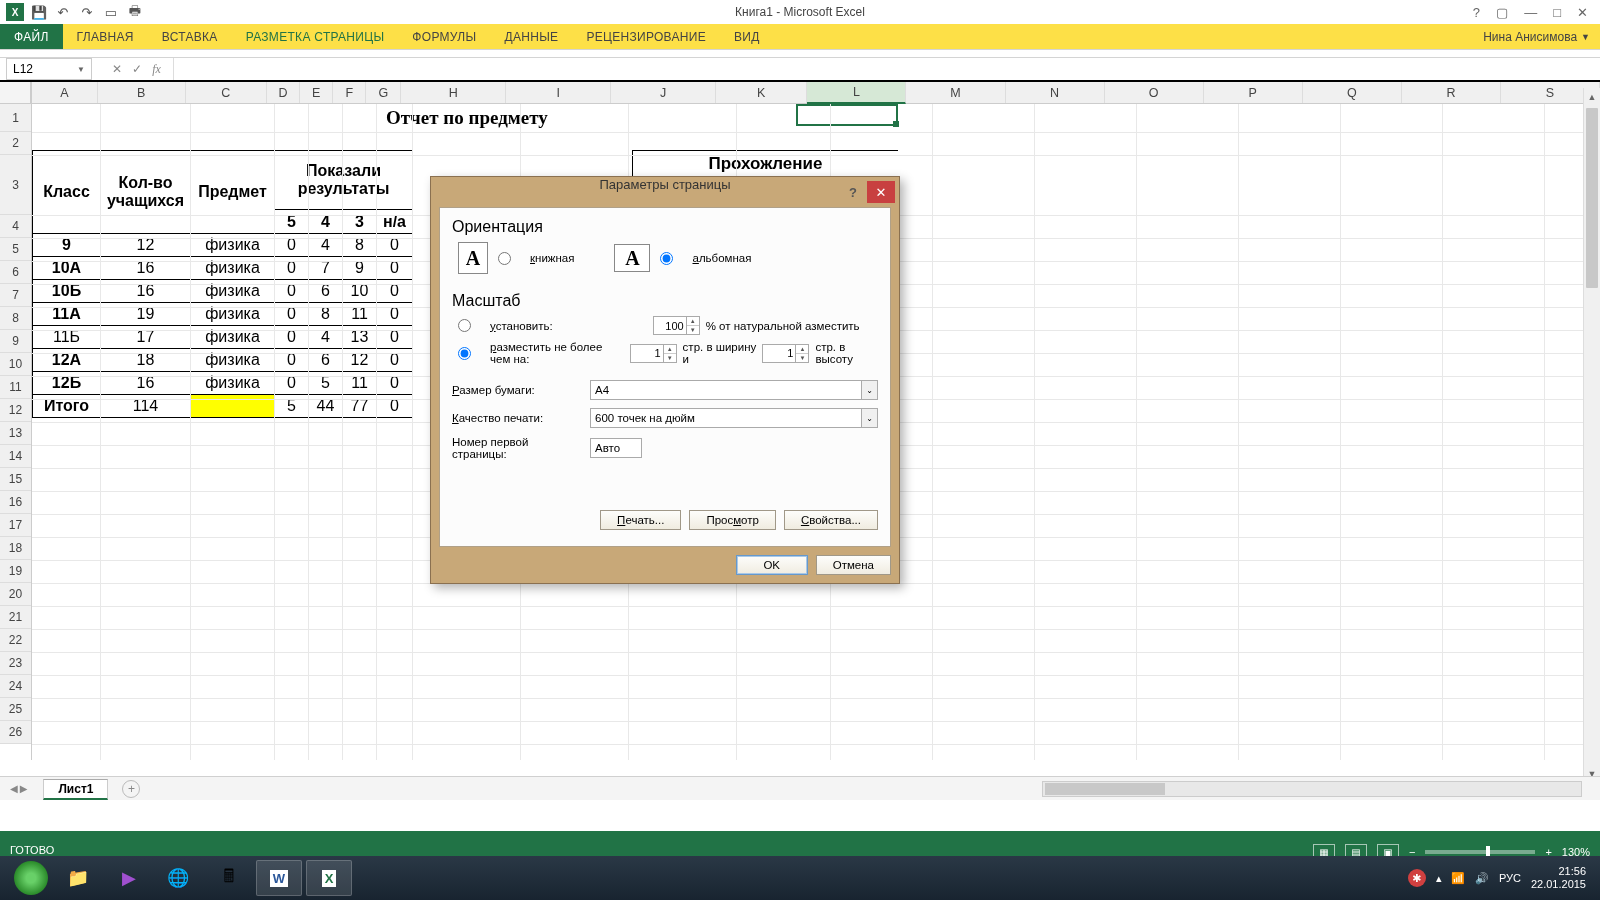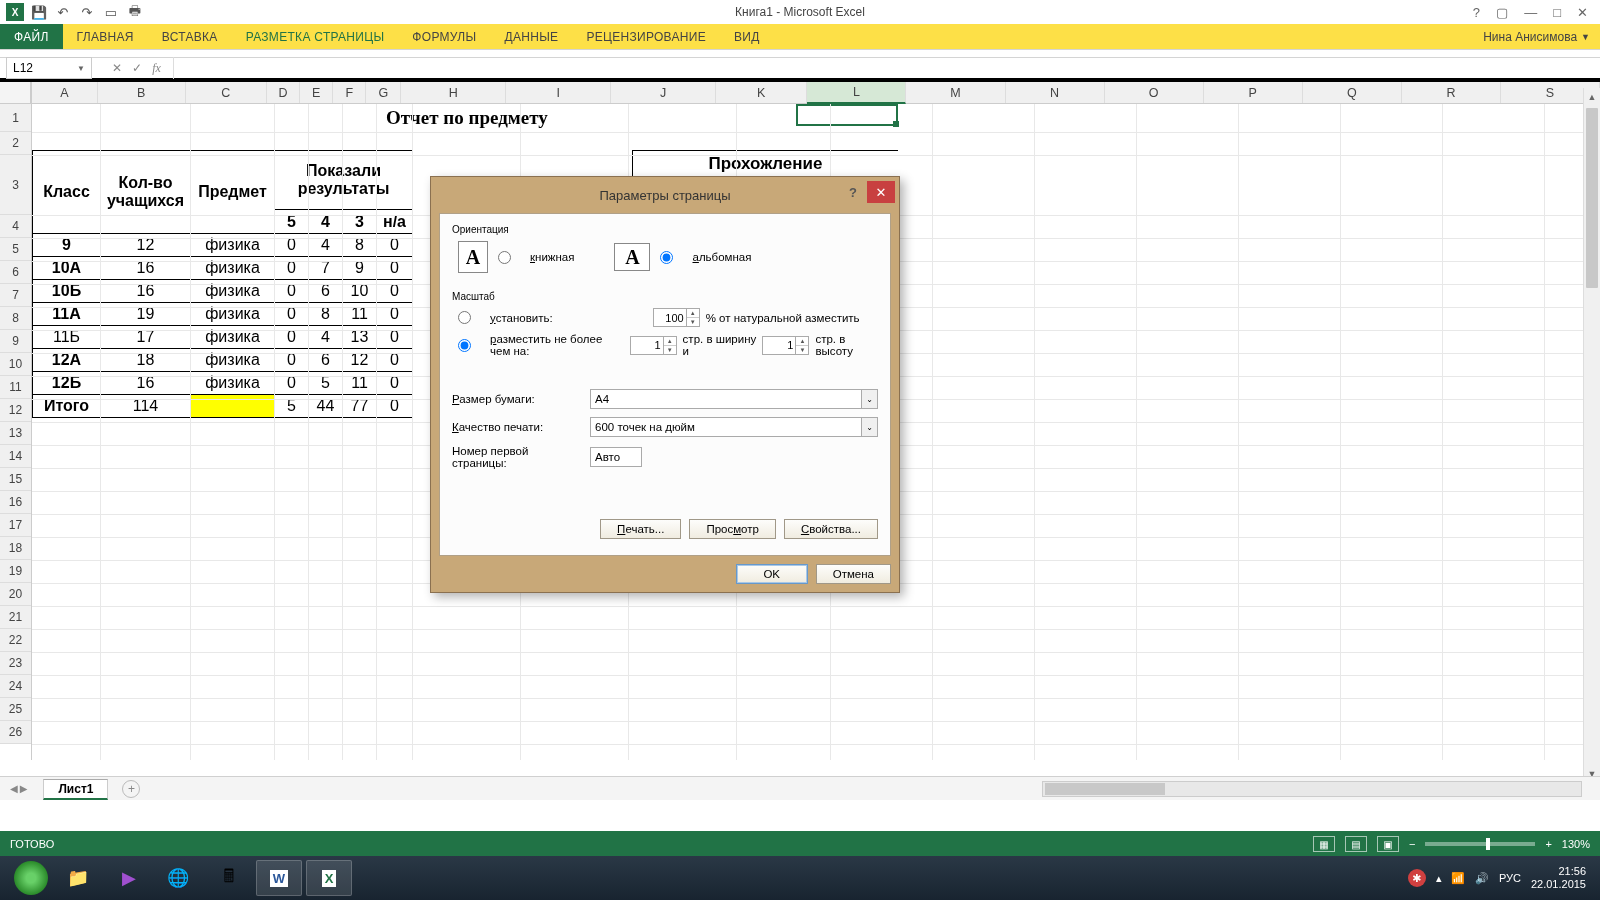--- a/index.html
+++ b/index.html
@@ -17,21 +17,21 @@
 
 .ribbon-tabs { height:26px; display:flex; align-items:stretch; font-size:12.5px; border-bottom:1px solid #d4d4d4; background:#fde047; }
 .ribbon-tabs .tab { padding:0 14px; display:flex; align-items:center; color:#444; text-transform:uppercase; letter-spacing:0.3px; font-size:12px;}
 .ribbon-tabs .tab.file { background:#217346; color:#fff; }
 .ribbon-tabs .tab.active { color:#217346; }
 .ribbon-tabs .user { margin-left:auto; padding:0 10px; display:flex; align-items:center; font-size:12px; color:#444; }
 .user .arrow { font-size:9px; margin-left:4px; }
 .ribbon-strip { height:8px; border-bottom:1px solid #d4d4d4; background:#fff; }
 
 
-.fbar { height:24px; display:flex; align-items:center; border-bottom:4px solid #000000; font-size:12px; background:#fff; }
+.fbar { height:24px; display:flex; align-items:center; border-bottom:2px solid #000000; font-size:12px; background:#fff; }
 .namebox { width:86px; height:22px; border:1px solid #ccc; margin-left:6px; display:flex; align-items:center; padding:0 6px; justify-content:space-between; background:#fff;}
 .namebox .dd { font-size:8px; color:#666; }
 .fsep { width:14px; }
 .fbtns { display:flex; gap:10px; color:#888; padding:0 6px;}
 .fx { font-style:italic; font-family:"Times New Roman",serif; }
 .finput { flex:1; height:22px; border-left:1px solid #ddd; margin-left:6px; }
 
 
 .gridwrap { position:relative; height:678px; overflow:hidden; display:flex; }
 .rowhdrs { width:32px; border-right:1px solid #ccc; }
@@ -56,35 +56,35 @@
 .activecell { position:absolute; border:2px solid #217346; pointer-events:none; }
 .activecell .handle { position:absolute; right:-3px; bottom:-3px; width:6px; height:6px; background:#217346; }
 
 .vscroll { position:absolute; right:0; top:88px; bottom:118px; width:17px; background:#f0f0f0; border-left:1px solid #ddd; }
 .vscroll .thumb { position:absolute; left:2px; right:2px; top:20px; height:180px; background:#c8c8c8; border-radius:1px; }
 .vscroll .arr { position:absolute; left:0; right:0; height:17px; display:flex; align-items:center; justify-content:center; font-size:9px; color:#666;}
 .vscroll .arr.up{top:0;} .vscroll .arr.dn{bottom:0;}
 
 
 .dialog { position:absolute; left:430px; top:176px; width:470px; background:#c8a878; border:1px solid #8a7050; box-shadow:4px 4px 10px rgba(0,0,0,0.3); font-size:11.5px; }
-.dlg-title { height:36px; display:flex; align-items:center; justify-content:center; color:#333; position:relative; font-size:13px;}
+.dlg-title { height:30px; display:flex; align-items:flex-start; justify-content:center; color:#333; position:relative; font-size:13px;}
 .dlg-title .help { position:absolute; right:34px; top:4px; width:24px; height:22px; display:flex; align-items:center; justify-content:center; font-weight:bold; color:#555;}
 .dlg-title .close { position:absolute; right:4px; top:4px; width:28px; height:22px; background:#c84040; color:#fff; display:flex; align-items:center; justify-content:center; font-size:13px;}
 .dlg-body { background:#fcfcfc; margin:0 8px 8px 8px; border:1px solid #b0a088; padding:0; }
 .dlg-tabs { display:flex; border-bottom:1px solid #c8c0b0; padding:6px 6px 0 6px; gap:0; }
 .dlg-tab { border:1px solid #c8c0b0; border-bottom:none; padding:3px 14px; font-size:11.5px; background:#f4f0e8; position:relative; top:1px; margin-right:2px;}
 .dlg-tab.active { background:#fcfcfc; border-bottom:1px solid #fcfcfc; }
 .dlg-content { padding:10px 12px 10px 12px; }
-.group-label { font-size:10px; margin-bottom:6px; }
+.group-label { font-size:16px; margin-bottom:6px; }
 .orient-row { display:flex; align-items:center; gap:10px; margin-bottom:18px; padding-left:6px;}
 .page-icon { width:30px; height:32px; border:1px solid #888; background:#fff; display:flex; align-items:center; justify-content:center; font-family:"Times New Roman",serif; font-size:20px; font-weight:bold;}
 .page-icon.land { width:36px; height:28px; }
 .radio-lbl { display:flex; align-items:center; gap:19px; font-size:11.5px;}
 .radio-lbl input { margin:0; }
-.scale-rows { padding-left:6px; margin-bottom:32px; }
+.scale-rows { padding-left:6px; margin-bottom:15px; }
 .scale-rows .row { display:flex; align-items:center; gap:6px; margin-bottom:6px; font-size:11.5px;}
 .spin { display:inline-flex; border:1px solid #aaa; height:19px; background:#fff;}
 .spin input { border:none; width:32px; font-size:11px; text-align:right; padding:0 2px; outline:none;}
 .spin .sbtns { display:flex; flex-direction:column; width:13px; border-left:1px solid #aaa;}
 .spin .sbtns span { flex:1; font-size:6px; display:flex; align-items:center; justify-content:center; color:#555; border-bottom:1px solid #ccc;}
 .spin .sbtns span:last-child{border-bottom:none;}
 .form-row { display:flex; align-items:center; gap:8px; margin-bottom:8px; font-size:11.5px;}
 .form-row label { width:130px; text-align:left; }
 .combo { flex:1; height:20px; border:1px solid #aaa; display:flex; align-items:center; background:#fff;}
 .combo span { flex:1; padding:0 4px; font-size:11.5px;}
@@ -98,21 +98,21 @@
 
 .sheettabs { position:absolute; left:0; right:0; bottom:100px; height:24px; background:#f4f4f4; border-top:1px solid #d0d0d0; display:flex; align-items:center; font-size:12px; padding-left:10px;}
 .sheettabs .nav { display:flex; gap:2px; color:#888; font-size:10px; margin-right:16px;}
 .sheettabs .stab { border:1px solid #ccc; border-bottom:none; background:#fff; padding:2px 14px; border-radius:0 0 0 0; position:relative; top:1px;}
 .sheettabs .stab.active { border-bottom:2px solid #217346; font-weight:bold; border-top:1px solid #aaa;}
 .sheettabs .plus { margin-left:14px; width:18px; height:18px; border:1px solid #bbb; border-radius:50%; display:flex; align-items:center; justify-content:center; font-size:12px; color:#888;}
 .sheettabs .hscroll { margin-left:auto; margin-right:18px; width:540px; height:16px; background:#e8e8e8; border:1px solid #ccc; position:relative;}
 .sheettabs .hscroll .th { position:absolute; left:2px; top:1px; bottom:1px; width:120px; background:#c8c8c8;}
 
 
-.statusbar { position:absolute; left:0; right:0; bottom:43px; height:22px; background:#217346; color:#fff; display:flex; align-items:center; font-size:11px; padding:13px 10px;}
+.statusbar { position:absolute; left:0; right:0; bottom:43px; height:22px; background:#217346; color:#fff; display:flex; align-items:flex-start; font-size:11px; padding:13px 10px;}
 .statusbar .ready { text-transform:uppercase; }
 .statusbar .right { margin-left:auto; display:flex; align-items:center; gap:10px;}
 .viewbtn { width:22px; height:16px; border:1px solid rgba(255,255,255,0.6); display:flex; align-items:center; justify-content:center; font-size:10px;}
 .zoomslider { width:110px; height:4px; background:rgba(255,255,255,0.4); position:relative;}
 .zoomslider .zt { position:absolute; top:-4px; left:55%; width:4px; height:12px; background:#fff;}
 
 
 .taskbar { position:absolute; left:0; right:0; bottom:0; height:44px; background:linear-gradient(#2a3846,#182430); display:flex; align-items:center; padding:0 6px;}
 .taskbar .tb { width:46px; height:36px; margin-right:4px; display:flex; align-items:center; justify-content:center; border-radius:2px;}
 .taskbar .tb.start { background:radial-gradient(circle,#68d068 20%,#2a8a2a 70%); border-radius:50%; width:34px; height:34px; margin:0 8px;}

